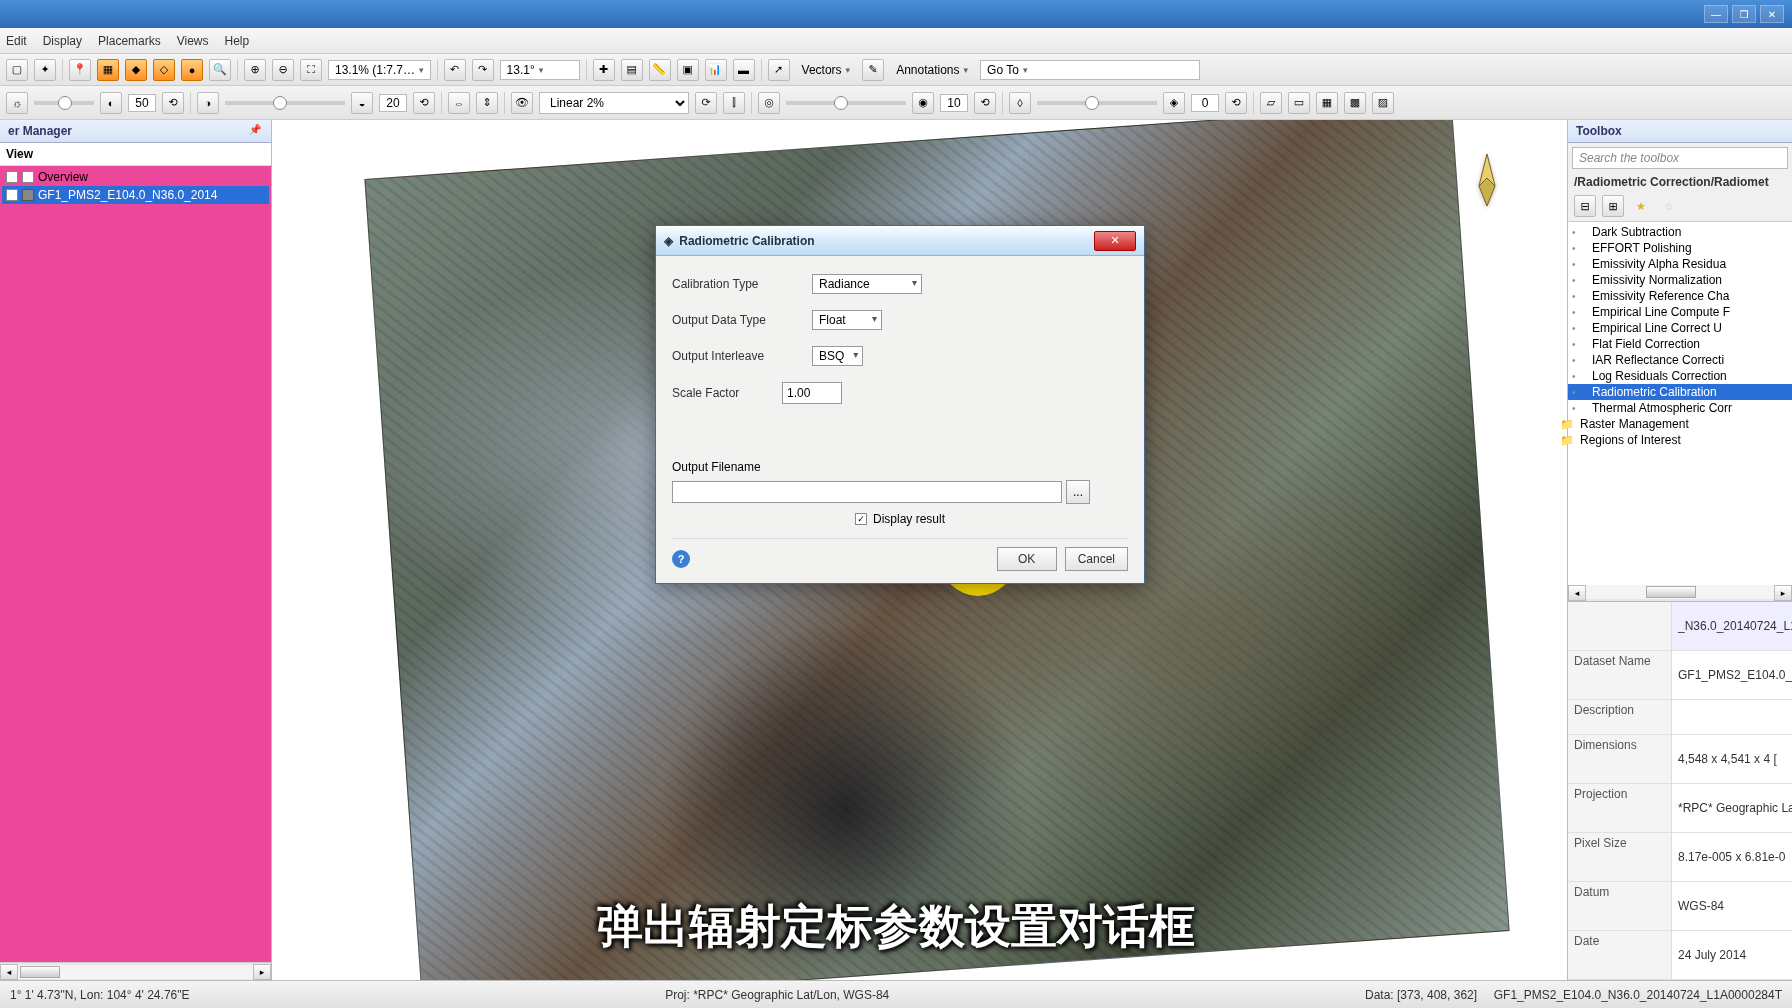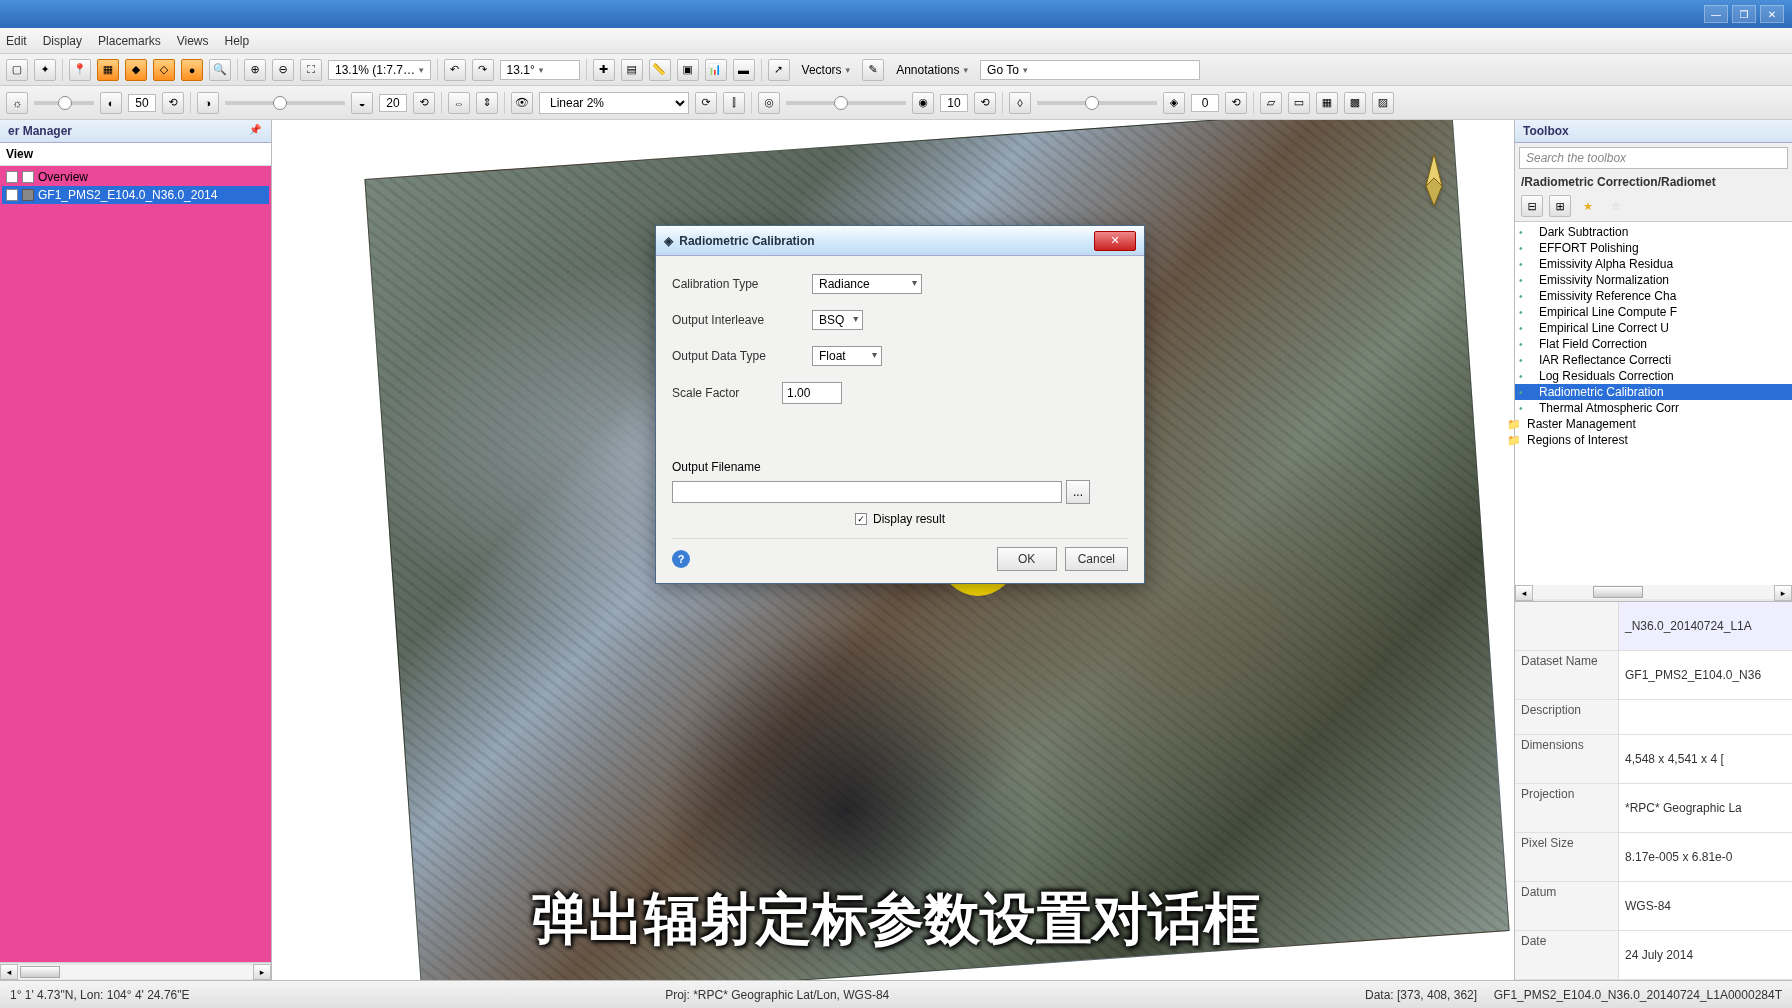--- a/index.html
+++ b/index.html
@@ -50,21 +50,21 @@
   radial-gradient(ellipse at 70% 60%, rgba(120,100,80,0.5) 0%, transparent 30%),
   radial-gradient(ellipse at 40% 80%, rgba(30,30,40,0.7) 0%, transparent 20%),
   repeating-linear-gradient(42deg, rgba(0,0,0,0.08) 0 3px, transparent 3px 9px);
 }
 .compass { position: absolute; right: 60px; top: 30px; width: 40px; height: 60px; display: flex; align-items: center; justify-content: center; }
 .compass svg { filter: drop-shadow(0 1px 2px rgba(0,0,0,0.3)); }
 
 .highlight-cursor { position: absolute; left: 940px; top: 520px; width: 76px; height: 76px; background: radial-gradient(circle, #fff000 0%, #ffe000 60%, #eec800 100%); border-radius: 50%; z-index: 500; display: flex; align-items: center; justify-content: center; }
 .highlight-cursor::after { content: "↖"; font-size: 18px; color: #333; transform: translate(2px,6px) scaleX(-1); }
 
-.right-panel { width: 278px; background: #f0f0f0; border-left: 1px solid #bbb; display: flex; flex-direction: column; }
+.right-panel { width: 225px; background: #f0f0f0; border-left: 1px solid #bbb; display: flex; flex-direction: column; }
 .search-box { border: 1px solid #bbb; background: #fff; margin: 4px; padding: 3px 6px; color: #888; font-style: italic; }
 .breadcrumb { padding: 2px 6px; color: #333; font-weight: bold; white-space: nowrap; overflow: hidden; }
 .tool-bar-icons { display: flex; gap: 6px; padding: 4px 6px; border-bottom: 1px solid #ccc; }
 .tree { background: #fff; flex: 1; overflow: hidden; padding: 2px 0; }
 .tree-item { display: flex; align-items: center; gap: 4px; padding: 1px 4px 1px 24px; white-space: nowrap; }
 .tree-item.sel { background: #2a6fd8; color: #fff; }
 .tree-item::before { content: "⊞"; position: absolute; margin-left: -20px; color: #888; font-size: 10px; }
 .tree-item.leaf::before { content: "•"; color: #5a8; }
 .tree-folder { padding-left: 12px; }
 .tree-folder::before { content: "📁"; font-size: 11px; }
@@ -91,21 +91,21 @@
 .btn { border: 1px solid #999; background: linear-gradient(#fdfdfd,#e4e4e4); padding: 4px 12px; color: #333; cursor: default; }
 .txt-input { border: 1px solid #999; background: #fff; padding: 3px 4px; }
 .scale-input { width: 60px; }
 .out-input { width: 390px; }
 .browse-btn { border: 1px solid #999; background: linear-gradient(#fdfdfd,#e4e4e4); padding: 0 6px; height: 24px; margin-left: 4px; display:flex; align-items:center; justify-content:center; }
 .dlg-chk-row { display: flex; justify-content: center; align-items: center; gap: 6px; margin: 8px 0 12px; }
 .dlg-footer { display: flex; justify-content: space-between; align-items: center; padding-top: 8px; border-top: 1px solid #ddd; margin-top: 4px; }
 .dlg-footer-right { display: flex; gap: 8px; }
 .help-icon { width: 18px; height: 18px; border-radius: 50%; background: #3a7fd5; color: #fff; display: flex; align-items:center; justify-content:center; font-weight: bold; font-size: 11px; }
 
-.subtitle { position: absolute; bottom: 50px; left: 0; right: 0; text-align: center; font-size: 56px; font-weight: bold; color: #fff; text-shadow: 0 0 6px #000, 2px 2px 4px #000, -2px -2px 4px #000; z-index: 2000; pointer-events: none; }
+.subtitle { position: absolute; bottom: 50px; left: 0; right: 0; text-align: center; font-size: 46px; font-weight: bold; color: #fff; text-shadow: 0 0 6px #000, 2px 2px 4px #000, -2px -2px 4px #000; z-index: 2000; pointer-events: none; }
 </style>
 </head>
 <body>
 
 <div class="titlebar">
   <div class="win-btn">—</div>
   <div class="win-btn">❐</div>
   <div class="win-btn">✕</div>
 </div>
 
@@ -325,26 +325,26 @@
     <div class="dlg-close-group">
       <div class="dlg-close">✕</div>
     </div>
   </div>
   <div class="dlg-body">
     <div class="form-row">
       <span class="form-label">Calibration Type</span>
       <div class="dd" style="min-width:110px"><span>Radiance</span></div>
     </div>
     <div class="form-row">
+      <span class="form-label">Output Data Type</span>
+      <div class="dd" style="min-width:70px"><span>Float</span></div>
+    </div>
+    <div class="form-row">
       <span class="form-label">Output Interleave</span>
       <div class="dd" style="min-width:50px"><span>BSQ</span></div>
-    </div>
-    <div class="form-row">
-      <span class="form-label">Output Data Type</span>
-      <div class="dd" style="min-width:70px"><span>Float</span></div>
     </div>
     <div class="form-row">
       <span class="form-label" style="min-width:100px">Scale Factor</span>
       <input class="txt-input scale-input" value="1.00" style="">
     </div>
     <div style="height:40px"></div>
     <div style="margin-bottom:6px">
       <span>Output Filename</span>
     </div>
     <div style="display:flex;align-items:center">

